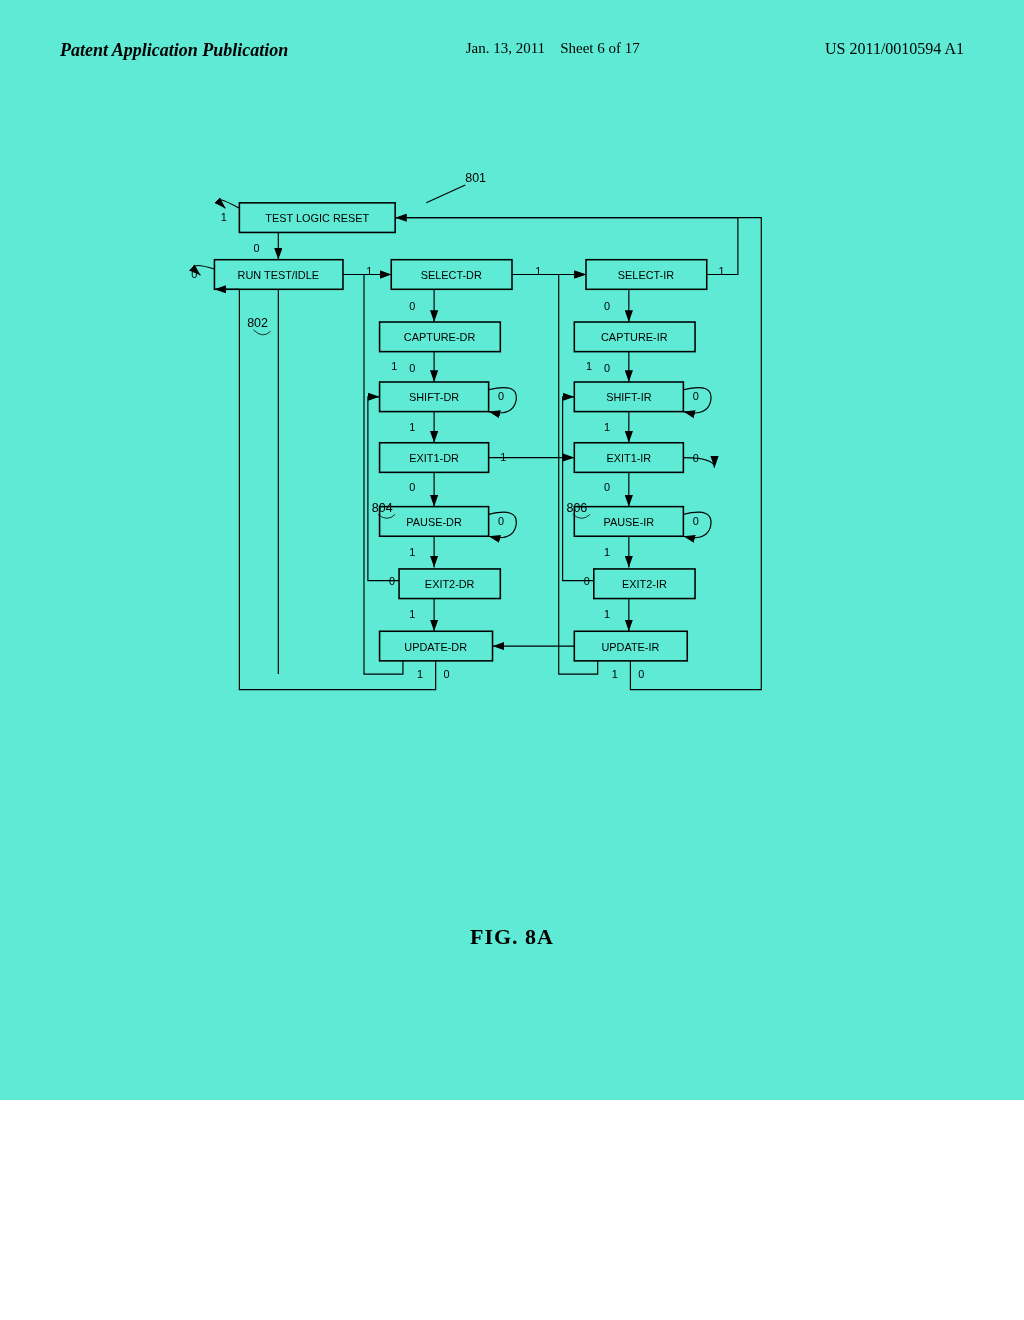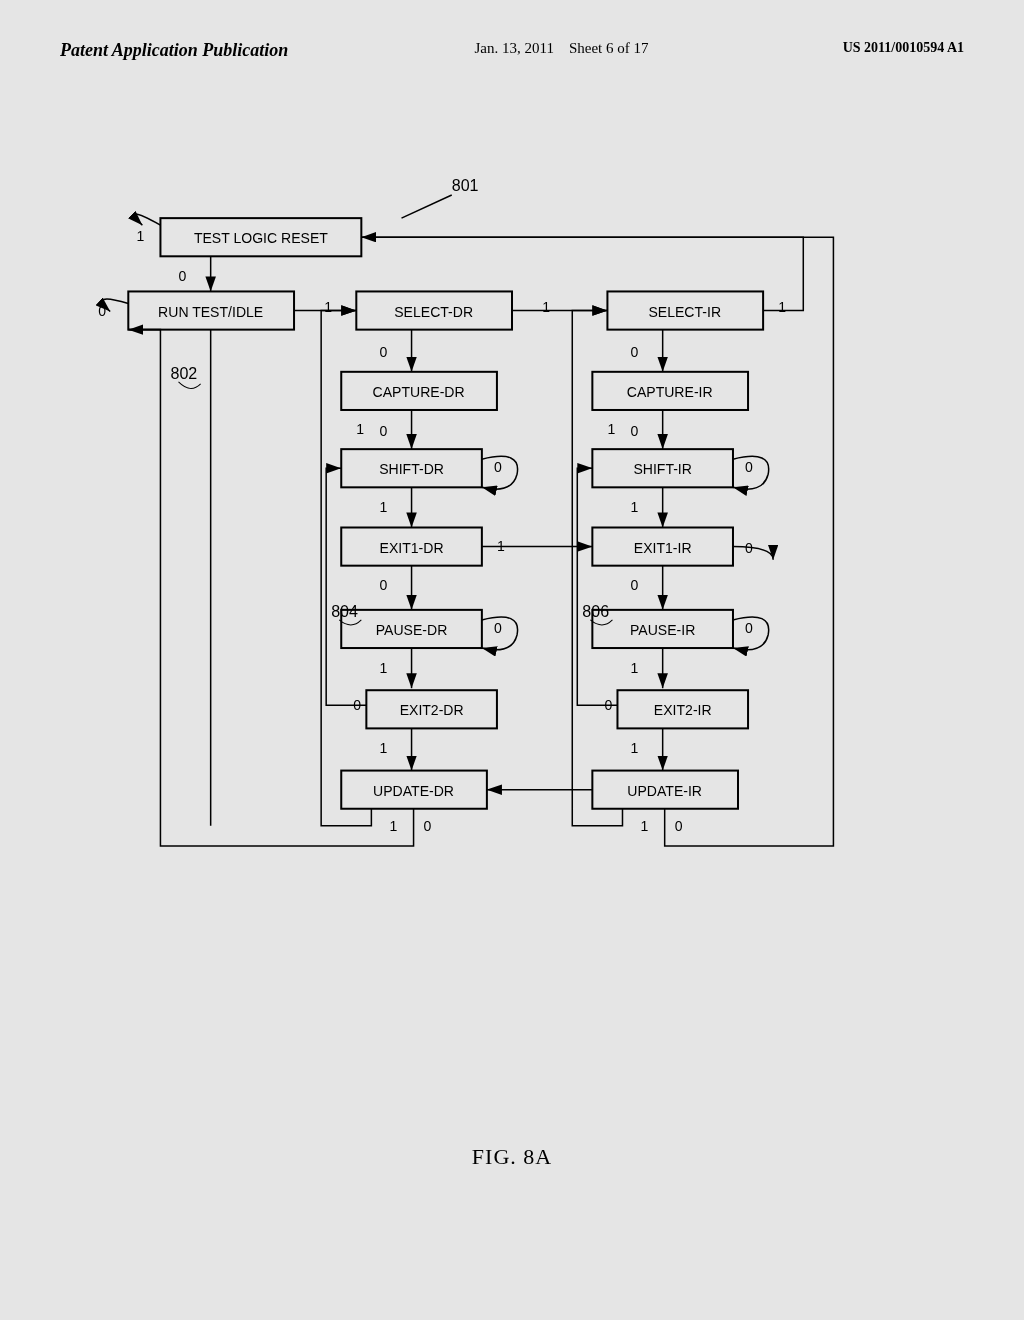--- a/index.html
+++ b/index.html
@@ -7,23 +7,23 @@
       width: 1024px;
       height: 1320px;
       background: #fff;
       font-family: 'Times New Roman', Times, serif;
       position: relative;
       overflow: hidden;
     }
 
     .page {
       width: 1024px;
-      height: 1320px;
+      height: 1100px;
       position: relative;
-      background: #e5e5e5;
+      background: #5eead4;
     }
 
     
     .header {
       position: absolute;
       top: 40px;
       left: 0;
       right: 0;
       display: flex;
       justify-content: space-between;
@@ -36,43 +36,43 @@
       font-weight: bold;
       font-style: italic;
     }
 
     .header-center {
       font-size: 15px;
       text-align: right;
     }
 
     .header-right {
-      font-size: 14px;
-      font-weight: bold;
+      font-size: 16px;
+      font-weight: normal;
       margin-left: 8px;
     }
 
     
     .diagram-area {
       position: absolute;
       top: 160px;
       left: 60px;
       right: 60px;
       bottom: 200px;
       text-decoration: underline;
     }
 
     
     .fig-label {
       position: absolute;
       bottom: 150px;
       left: 50%;
       transform: translateX(-50%);
       font-size: 22px;
-      font-weight: normal;
+      font-weight: bold;
       letter-spacing: 1px;
     }
 
     
     .diagram-svg {
       position: absolute;
       top: 0;
       left: 0;
       width: 100%;
       height: 100%;

